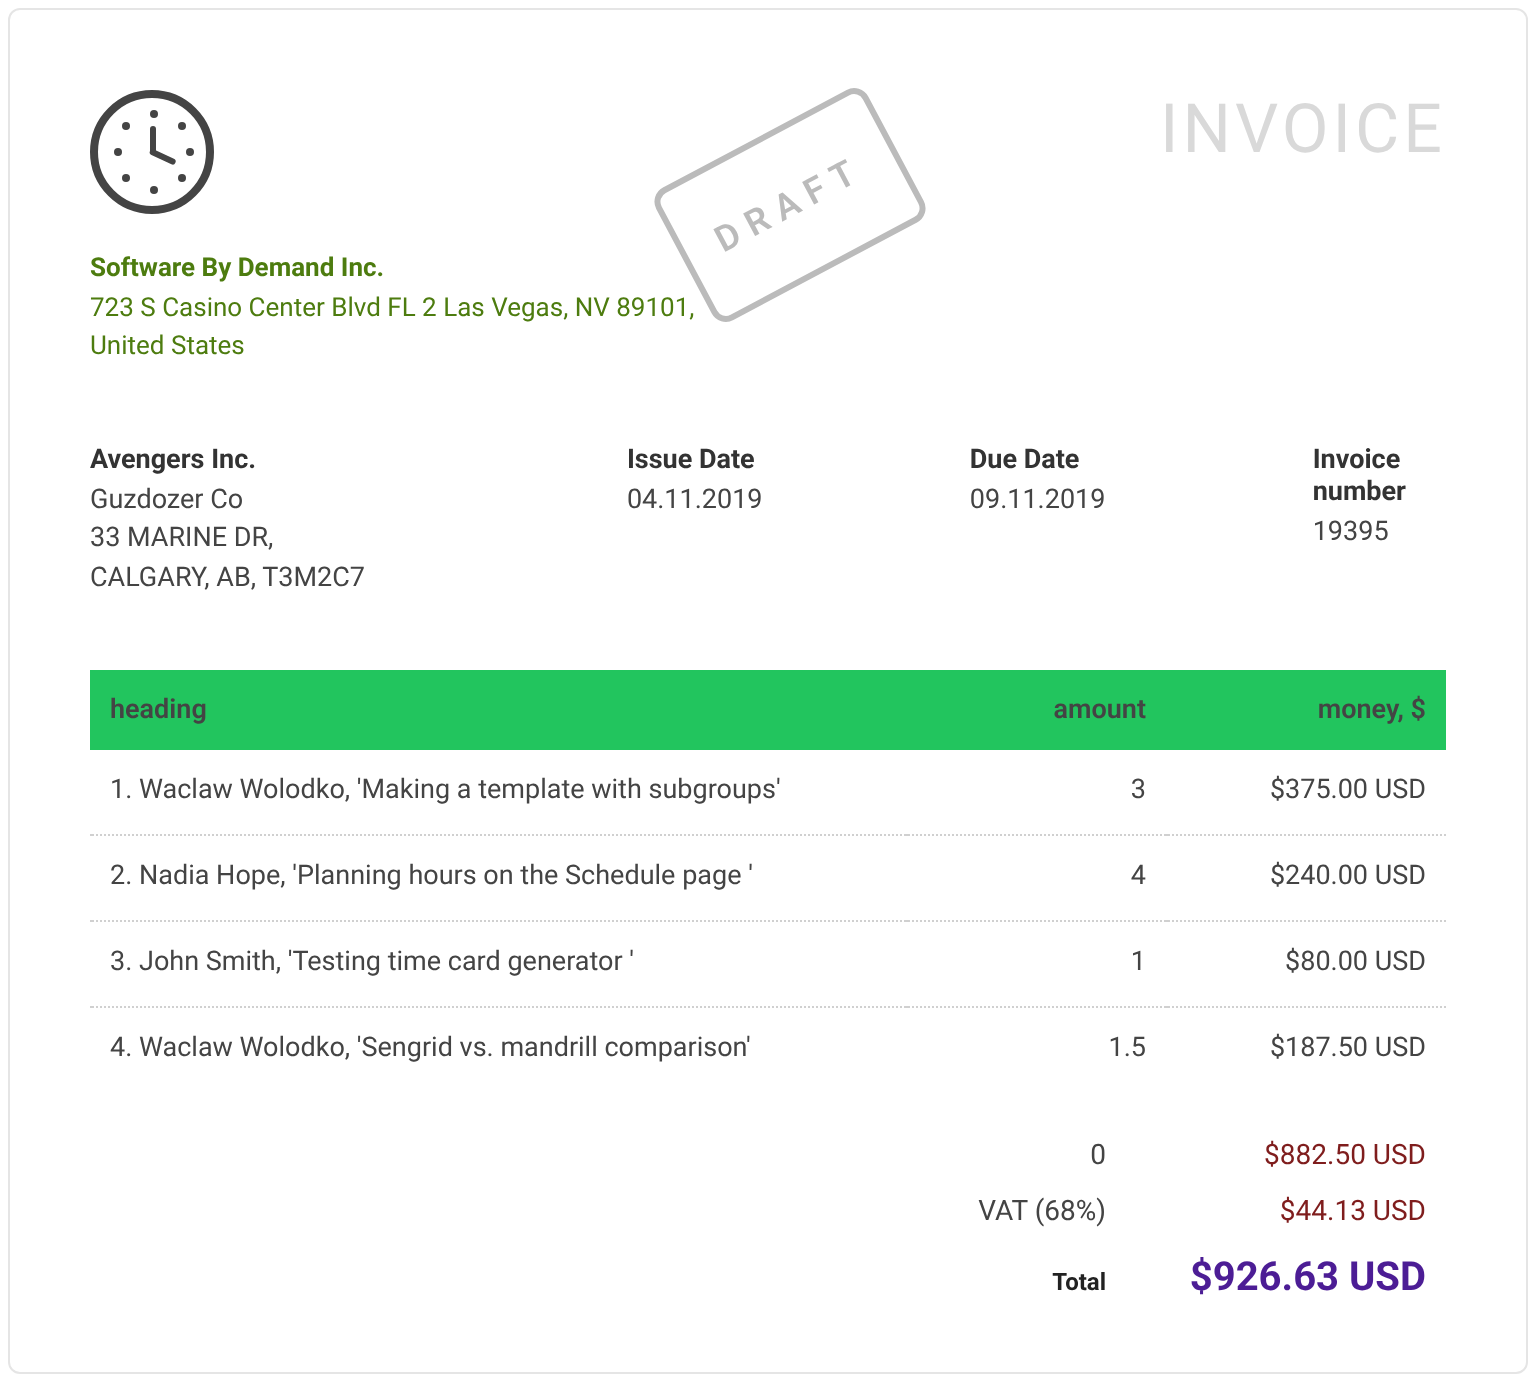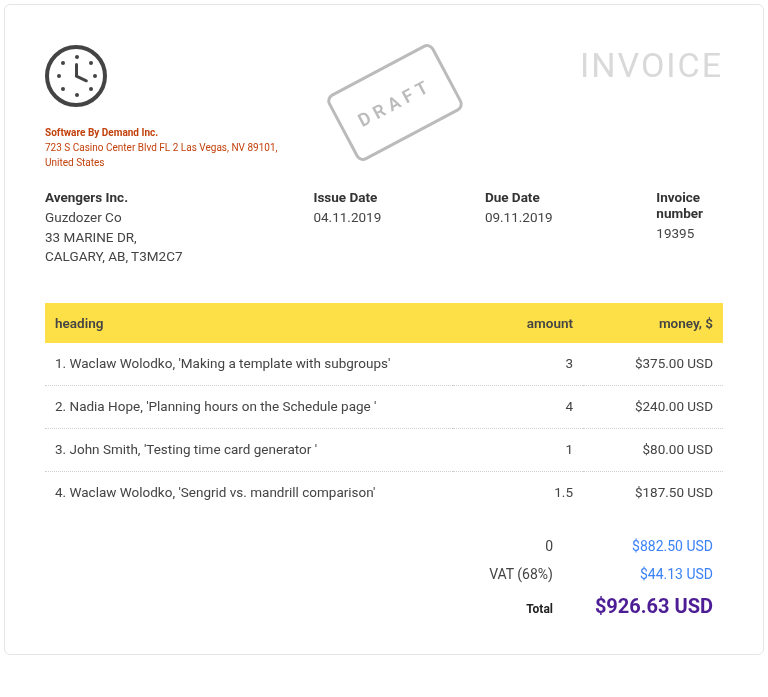--- a/index.html
+++ b/index.html
@@ -60,24 +60,24 @@
     transform: rotate(-28deg);
     display: flex;
     align-items: center;
     justify-content: center;
     color: #bbb;
     font-weight: 600;
     font-size: 18px;
     letter-spacing: 5px;
   }
   .from-block {
-    font-size: 10px;
+    font-size: 13px;
     line-height: 1.5;
-    color: #c2410c;
-    margin-bottom: 19px;
+    color: #4d7c0f;
+    margin-bottom: 38px;
   }
   .from-block .name { font-weight: 700; }
   .meta-row {
     display: flex;
     font-size: 13.5px;
     margin-bottom: 36px;
     gap: 47px;
   }
   .meta-col { padding-right: 20px; }
   .meta-col.to { width: 290px; }
@@ -85,21 +85,21 @@
   .meta-col.due { width: 160px; }
   .meta-col.num { flex: 1; }
   .meta-label { font-weight: 700; margin-bottom: 3px; }
   .meta-val { color: #444; line-height: 1.45; }
   .table {
     width: 100%;
     border-collapse: collapse;
     font-size: 13.5px;
   }
   .table thead tr {
-    background: #fde047;
+    background: #22c55e;
   }
   .table th {
     text-align: left;
     font-weight: 600;
     padding: 12px 10px;
     color: #444;
   }
   .table th.amount, .table th.money { text-align: right; }
   .table th.amount { width: 130px; }
   .table th.money { width: 140px; }
@@ -114,21 +114,21 @@
     margin-top: 18px;
     font-size: 14px;
   }
   .totals-row {
     display: flex;
     justify-content: flex-end;
     align-items: baseline;
     padding: 6px 10px;
   }
   .totals-row .lbl { width: 130px; text-align: right; color: #444; }
-  .totals-row .val { width: 160px; text-align: right; color: #3b82f6; }
+  .totals-row .val { width: 160px; text-align: right; color: #7f1d1d; }
   .totals-row.grand .lbl { font-weight: 700; font-size: 12px; color: #222; }
   .totals-row.grand .val { font-weight: 700; font-size: 20px; color: #4c1d95; }
 </style>
 </head>
 <body>
 
 <div class="page">
 
   <div class="header-row">
     <div>

